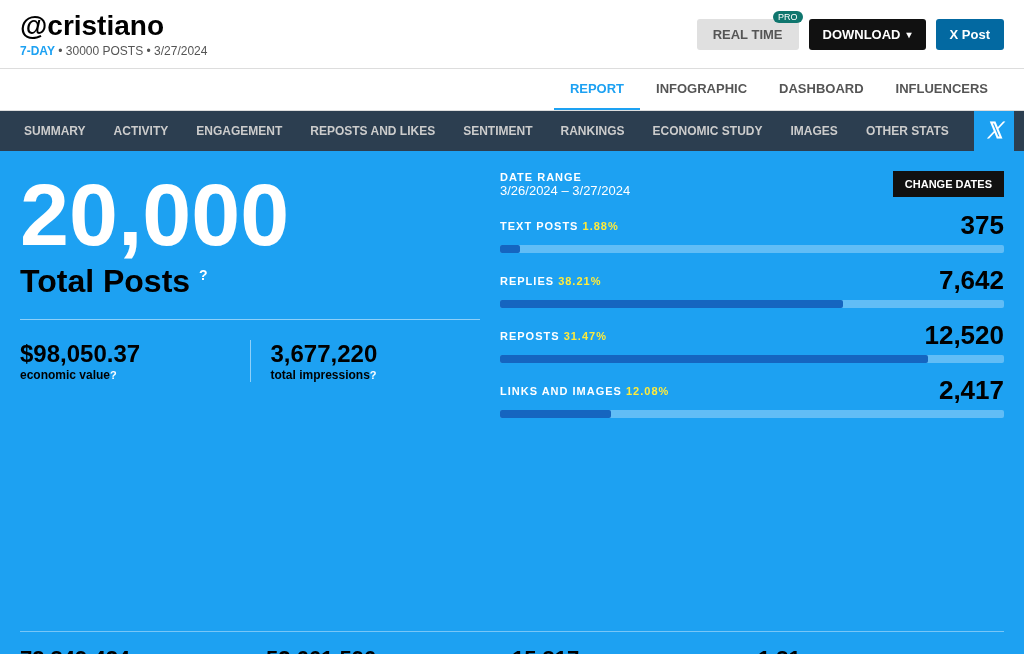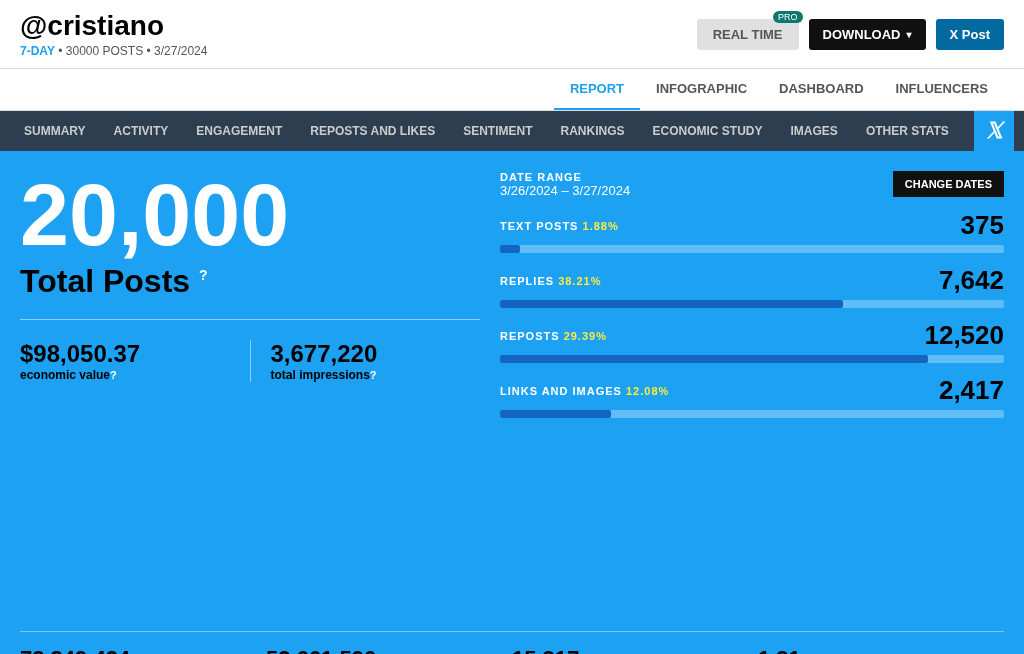--- a/index.html
+++ b/index.html
@@ -177,21 +177,21 @@
       </span>
       <span class="post-type-count">7,642</span>
     </div>
     <div class="bar-bg">
       <div class="bar-fill" style="width:68%"></div>
     </div>
   </div>
         <div class="post-type">
     <div class="post-type-header">
       <span class="post-type-name">
-        REPOSTS <span class="post-type-pct">29.39%</span>
+        REPOSTS <span class="post-type-pct">31.47%</span>
       </span>
       <span class="post-type-count">12,520</span>
     </div>
     <div class="bar-bg">
       <div class="bar-fill" style="width:85%"></div>
     </div>
   </div>
         <div class="post-type">
     <div class="post-type-header">
       <span class="post-type-name">

